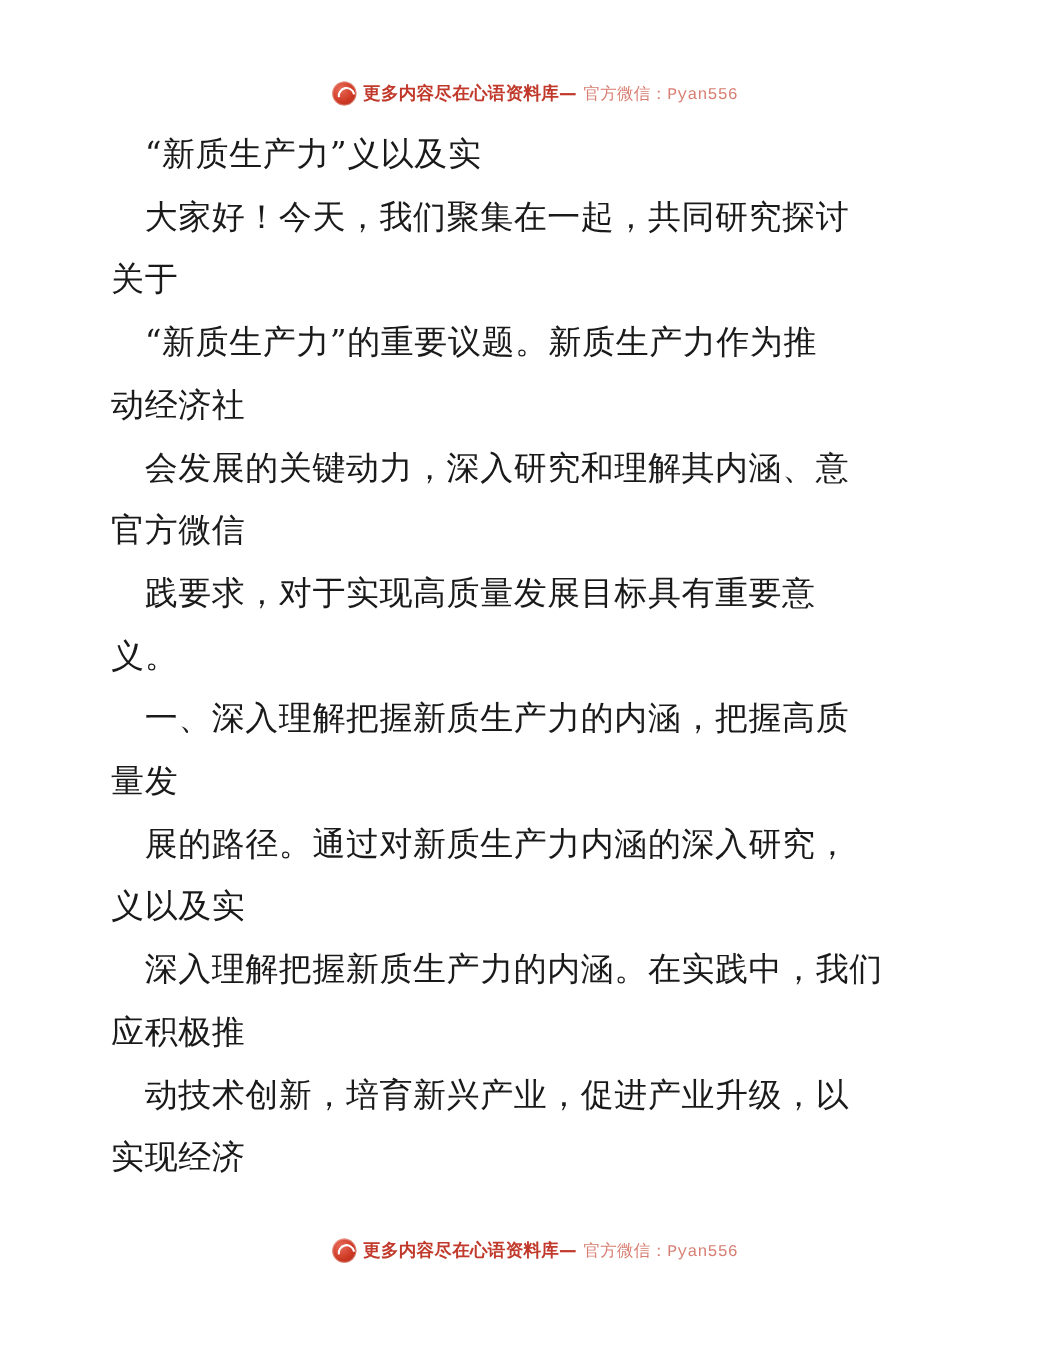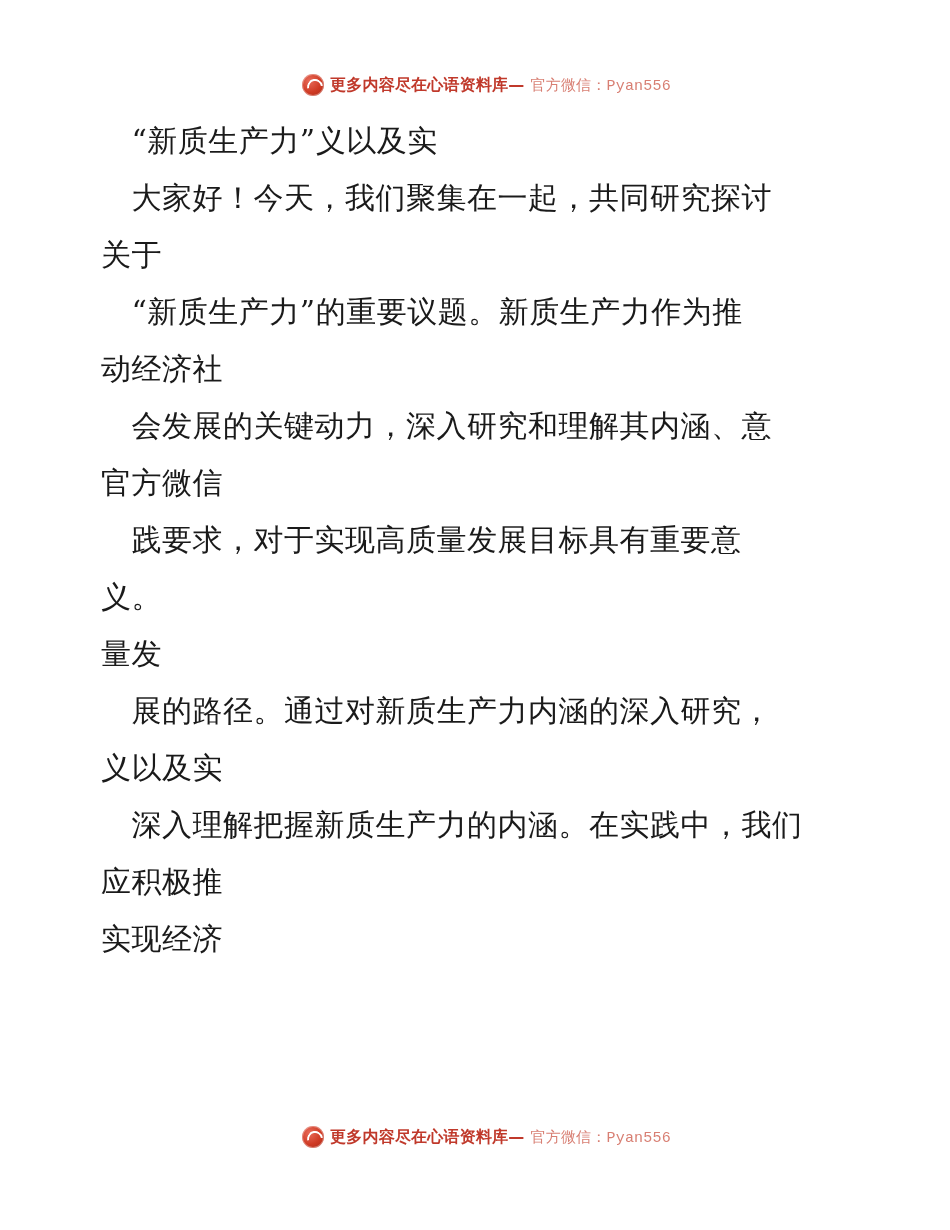--- a/index.html
+++ b/index.html
@@ -134,34 +134,36 @@
       <span class="ln">　会发展的关键动力，深入研究和理解其内涵、意</span>
       <span class="ln">官方微信</span>
     </p>
 
     <p class="para">
       <span class="ln">　践要求，对于实现高质量发展目标具有重要意</span>
       <span class="ln">义。</span>
     </p>
 
     <p class="para">
+      <span class="ln">　一、深入理解把握新质生产力的内涵，把握高质</span>
       <span class="ln">量发</span>
     </p>
 
     <p class="para">
       <span class="ln">　展的路径。通过对新质生产力内涵的深入研究，</span>
       <span class="ln">义以及实</span>
     </p>
 
     <p class="para">
       <span class="ln">　深入理解把握新质生产力的内涵。在实践中，我们</span>
       <span class="ln">应积极推</span>
     </p>
 
     <p class="para">
+      <span class="ln">　动技术创新，培育新兴产业，促进产业升级，以</span>
       <span class="ln">实现经济</span>
     </p>
 
   </div>
 
   <div class="watermark watermark-bottom">
     <span class="wm-logo"></span>
     <span class="wm-text-main">更多内容尽在心语资料库—</span>
     <span class="wm-text-sub">官方微信：Pyan556</span>
   </div>

